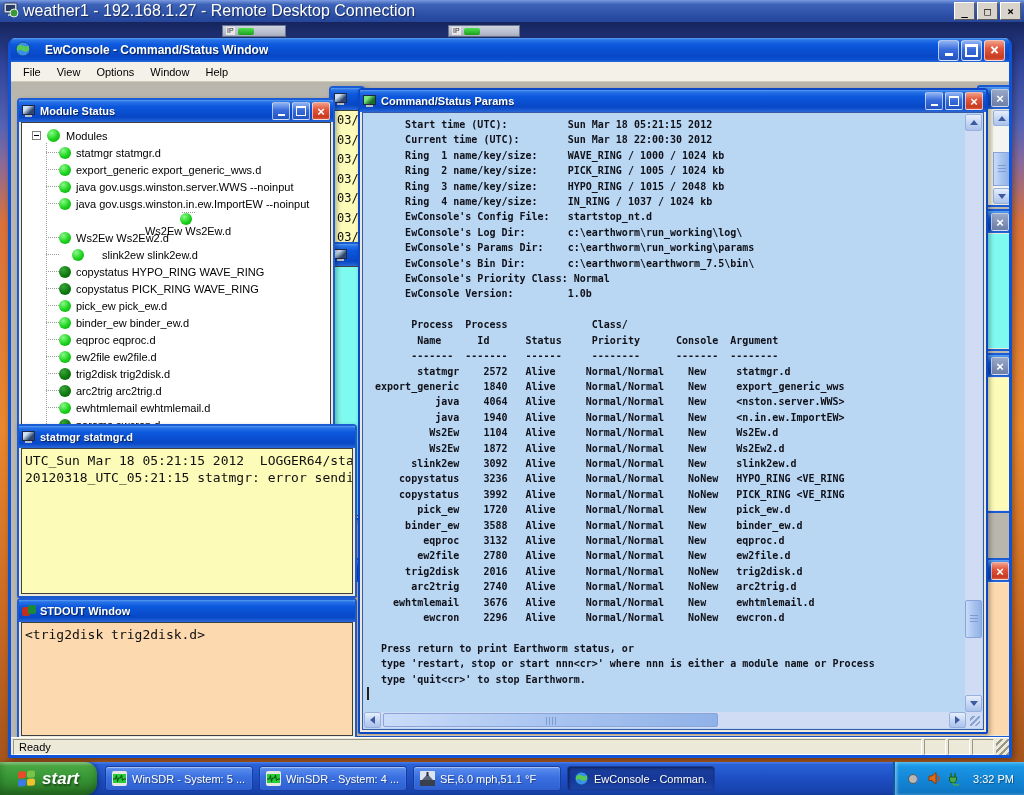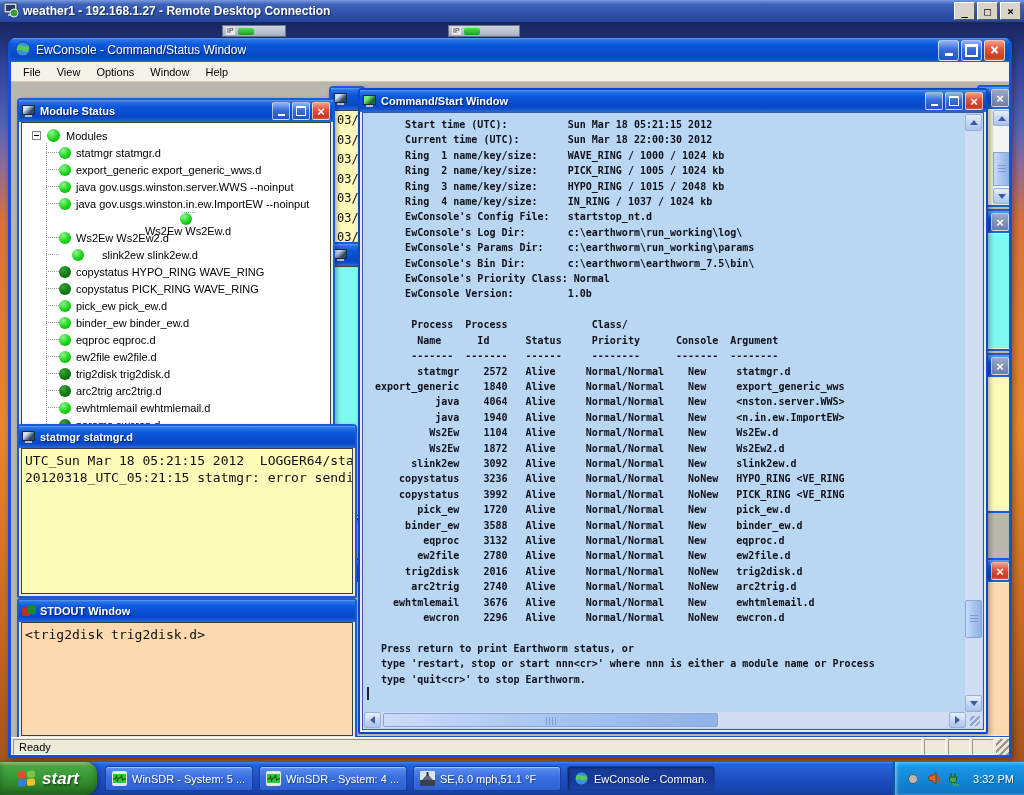--- a/index.html
+++ b/index.html
@@ -3,42 +3,42 @@
 <meta charset="utf-8">
 <style>
   * { margin:0; padding:0; box-sizing:border-box; }
   html,body { width:1024px; height:795px; overflow:hidden; }
   body { font-family:"Liberation Sans", sans-serif; font-size:11px; position:relative; background:#000; }
 
   
   .rdp-titlebar { position:absolute; left:0; top:0; width:1024px; height:22px;
     background:linear-gradient(180deg,#7a9ae0 0%,#3d63b8 20%,#2b4fa6 70%,#24459a 100%);
     display:flex; align-items:center; padding:0 3px; }
-  .rdp-title { color:#fff; font-weight:bold; font-size:12px; margin-left:4px;
+  .rdp-title { color:#fff; font-weight:normal; font-size:16px; margin-left:4px;
     text-shadow:1px 1px 1px rgba(0,0,0,.5); white-space:nowrap; }
   .rdp-buttons { margin-left:auto; display:flex; gap:2px; }
   .classic-btn { width:21px; height:18px; background:#d8d4cc; border:1px solid;
     border-color:#fff #5a5a5a #5a5a5a #fff; display:flex; align-items:center; justify-content:center;
     font-family:"DejaVu Sans Mono", monospace; font-size:11px; font-weight:bold; color:#000; }
 
   
   .desktop { position:absolute; left:0; top:22px; width:1024px; height:740px;
     background:linear-gradient(180deg,#16255e 0%,#31459c 6%,#5563b4 14%,#8a6a9a 19%,#d8713a 27%,#e8872e 55%,#c96a24 80%,#a4541c 100%); }
   .desk-frag { position:absolute; height:12px; background:linear-gradient(180deg,#cfd4de,#aab2c4);
     border:1px solid #6a7590; display:flex; align-items:center; gap:3px; padding:0 3px; }
   .desk-frag .blob { width:16px; height:7px; background:linear-gradient(180deg,#4fe04f,#1da01d); border-radius:2px; }
   .desk-frag .tag { font-size:7px; color:#223; background:#e8e8e8; padding:0 1px; line-height:8px; }
 
   
   .xp-window { position:absolute; background:#ece9d8;
     border-left:3px solid #0f53d7; border-right:3px solid #0f53d7; border-bottom:3px solid #0f53d7;
     border-radius:7px 7px 2px 2px; box-shadow:2px 2px 6px rgba(0,0,0,.35); }
   .xp-titlebar { height:24px; border-radius:5px 5px 0 0; display:flex; align-items:center; padding:0 4px;
     background:linear-gradient(180deg,#58a0f0 0%,#2a74e8 8%,#0c58dd 28%,#0847c6 75%,#0a4fd0 90%,#2868d8 100%); }
-  .xp-title-text { color:#fff; font-weight:normal; font-size:12px; margin-left:5px;
+  .xp-title-text { color:#fff; font-weight:bold; font-size:12px; margin-left:14px;
     text-shadow:1px 1px 1px rgba(0,0,0,.6); white-space:nowrap; overflow:hidden; }
   .xp-buttons { margin-left:auto; display:flex; gap:2px; }
   .xpb { width:21px; height:21px; border-radius:3px; border:1px solid rgba(255,255,255,.65);
     display:flex; align-items:center; justify-content:center; color:#fff; font-weight:bold;
     font-family:"DejaVu Sans Mono", monospace; font-size:12px; }
   .xpb.min, .xpb.max { background:linear-gradient(180deg,#8fb4f4,#3a6cdc 45%,#2253c0); }
   .xpb.close { background:linear-gradient(180deg,#f0a088,#e2563c 40%,#c83c22 85%,#d85438); }
   .xpb.min::after { content:""; width:8px; height:3px; background:#fff; margin-top:9px; }
   .xpb.max::after { content:""; width:9px; height:8px; border:2px solid #fff; border-top-width:3px; }
   .xpb.close::after { content:"\00D7"; font-size:15px; line-height:1; }
@@ -402,21 +402,21 @@
           </div>
       </div>
     </div>
 
     <div class="child-window" style="left:347px; top:6px; width:630px; height:646px; z-index:10; border-color:#0c47c8;">
       <div class="child-titlebar">
         <span class="mini-icon">
             <span class="scr" style="background:linear-gradient(135deg,#7ce87c 30%,#1a6a2a 70%);"></span>
             <span class="base"></span>
           </span>
-        <span class="child-title-text">Command/Start Window</span>
+        <span class="child-title-text">Command/Status Params</span>
         <span class="xp-buttons">
           <span class="cb min"></span>
           <span class="cb max"></span>
           <span class="cb close"></span>
         </span>
       </div>
       <div class="console-area">
         <pre class="console-text" id="console-text">      Start time (UTC):          Sun Mar 18 05:21:15 2012
       Current time (UTC):        Sun Mar 18 22:00:30 2012
       Ring  1 name/key/size:     WAVE_RING / 1000 / 1024 kb

